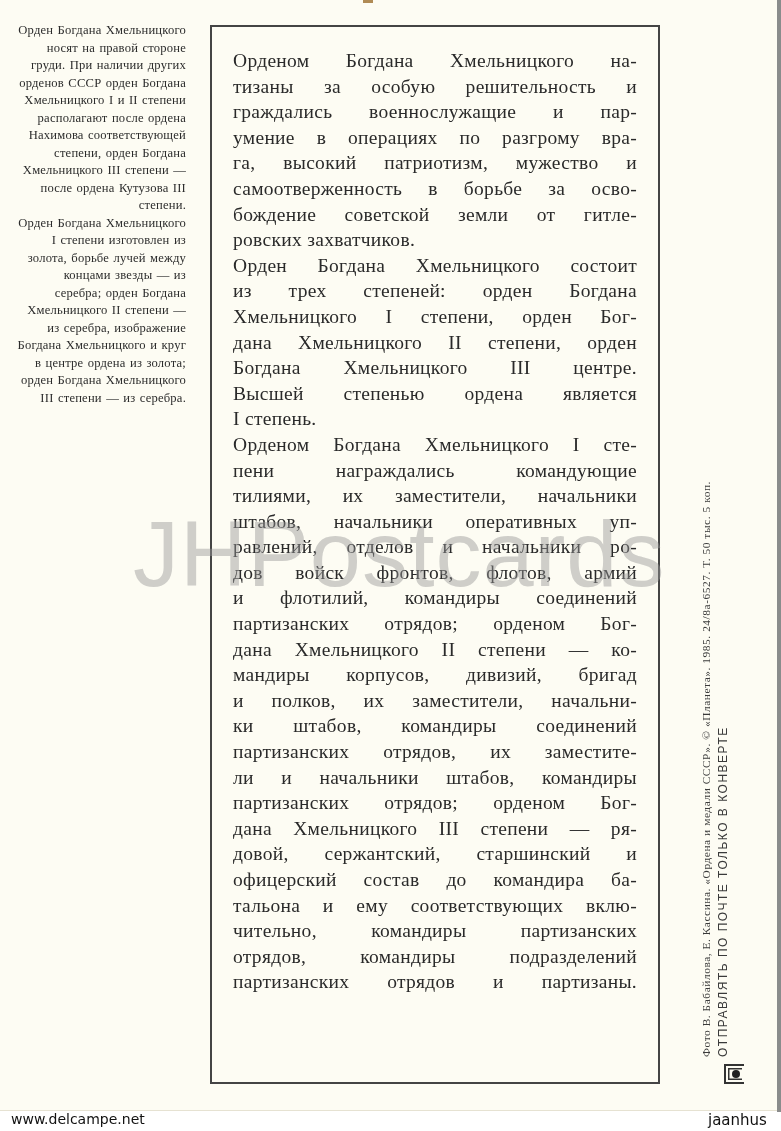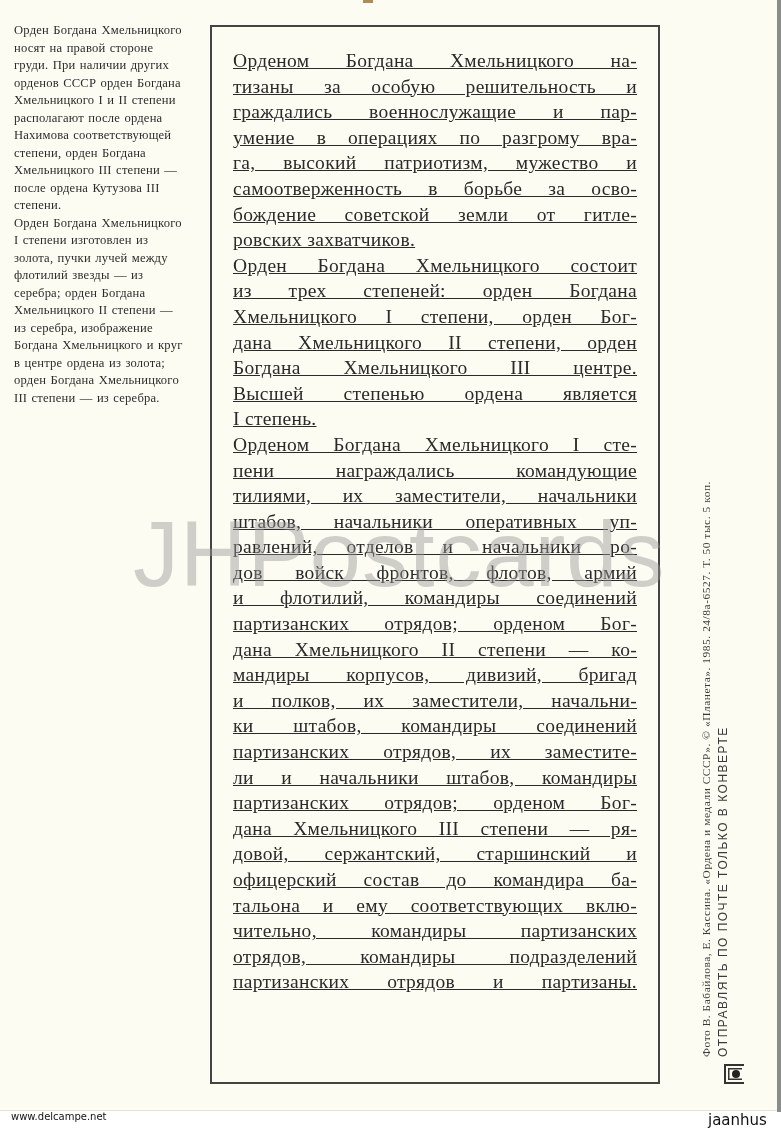--- a/index.html
+++ b/index.html
@@ -23,41 +23,41 @@
       background: #8a8c8c;
     }
     .top-mark {
       position: absolute; left: 363px; top: 0;
       width: 10px; height: 3px; background: #b08b55;
     }
     .side-text {
       position: absolute; left: 14px; top: 22px;
       width: 172px;
       font-size: 12.6px; line-height: 17.5px;
-      text-align: left;
+      text-align: right;
       color: #2c2c2c;
       letter-spacing: 0.2px;
       word-spacing: 1px;
     }
     .side-text p { margin: 0; }
     .main-box {
       position: absolute; left: 210px; top: 25px;
       width: 450px; height: 1059px;
       border: 2px solid #444;
       box-sizing: border-box;
     }
     .main-text {
       position: absolute; left: 233px; top: 48px;
       width: 404px;
       font-size: 19.5px; line-height: 25.6px;
       text-align: justify;
       color: #2a2a2a;
       letter-spacing: 0.3px;
     }
-    .main-text .line { display: block; text-align: justify; text-align-last: justify; white-space: nowrap; text-decoration: underline; }
+    .main-text .line { display: block; text-align: justify; text-align-last: justify; white-space: nowrap; }
     .main-text .line.last { text-align-last: left; }
     .watermark {
       position: absolute; left: 133px; top: 508px;
       font-family: "Liberation Sans", "DejaVu Sans", sans-serif;
       font-weight: normal;
       font-size: 92px; line-height: 92px;
       color: rgba(150,150,150,0.45);
       letter-spacing: 1px;
       pointer-events: none;
       white-space: nowrap;
@@ -71,37 +71,37 @@
       color: #3a3a3a;
     }
     .vline1 { left: 700px; top: 1057px; font-size: 11.4px; letter-spacing: 0.55px; }
     .vline2 { left: 716px; top: 1057px; font-size: 12px; letter-spacing: 1.5px; font-family: "Liberation Sans", "DejaVu Sans", sans-serif; }
     .logo {
       position: absolute; left: 723px; top: 1063px;
       width: 22px; height: 22px;
     }
     .site-left {
       position: absolute; left: 11px; top: 1111px;
-      font-family: "DejaVu Sans", sans-serif; font-size: 10px; color: #111;
+      font-family: "DejaVu Sans", sans-serif; font-size: 14px; color: #111;
     }
     .site-right {
       position: absolute; left: 708px; top: 1111px;
       font-family: "DejaVu Sans", sans-serif; font-size: 15px; color: #111;
     }
   </style>
 </head>
 <body>
 
 <div class="card"></div>
 <div class="card-edge"></div>
 <div class="top-mark"></div>
 
 <div class="side-text">
   <p>Орден Богдана Хмельницкого носят на правой стороне груди. При наличии других орденов СССР орден Богдана Хмельницкого I и II степени располагают после ордена Нахимова соответствующей степени, орден Богдана Хмельницкого III степени — после ордена Кутузова III степени.</p>
-  <p>Орден Богдана Хмельницкого I степени изготовлен из золота, пучки лучей между флотилий звезды — из серебра; орден Богдана Хмельницкого II степени — из серебра, изображение Богдана Хмельницкого и круг в центре ордена из золота; орден Богдана Хмельницкого III степени — из серебра.</p>
+  <p>Орден Богдана Хмельницкого I степени изготовлен из золота, борьбе лучей между концами звезды — из серебра; орден Богдана Хмельницкого II степени — из серебра, изображение Богдана Хмельницкого и круг в центре ордена из золота; орден Богдана Хмельницкого III степени — из серебра.</p>
 </div>
 
 <div class="main-box"></div>
 
 <div class="main-text">
   <span class="line">Орденом Богдана Хмельницкого на-</span>
   <span class="line">тизаны за особую решительность и</span>
   <span class="line">граждались военнослужащие и пар-</span>
   <span class="line">умение в операциях по разгрому вра-</span>
   <span class="line">га, высокий патриотизм, мужество и</span>

